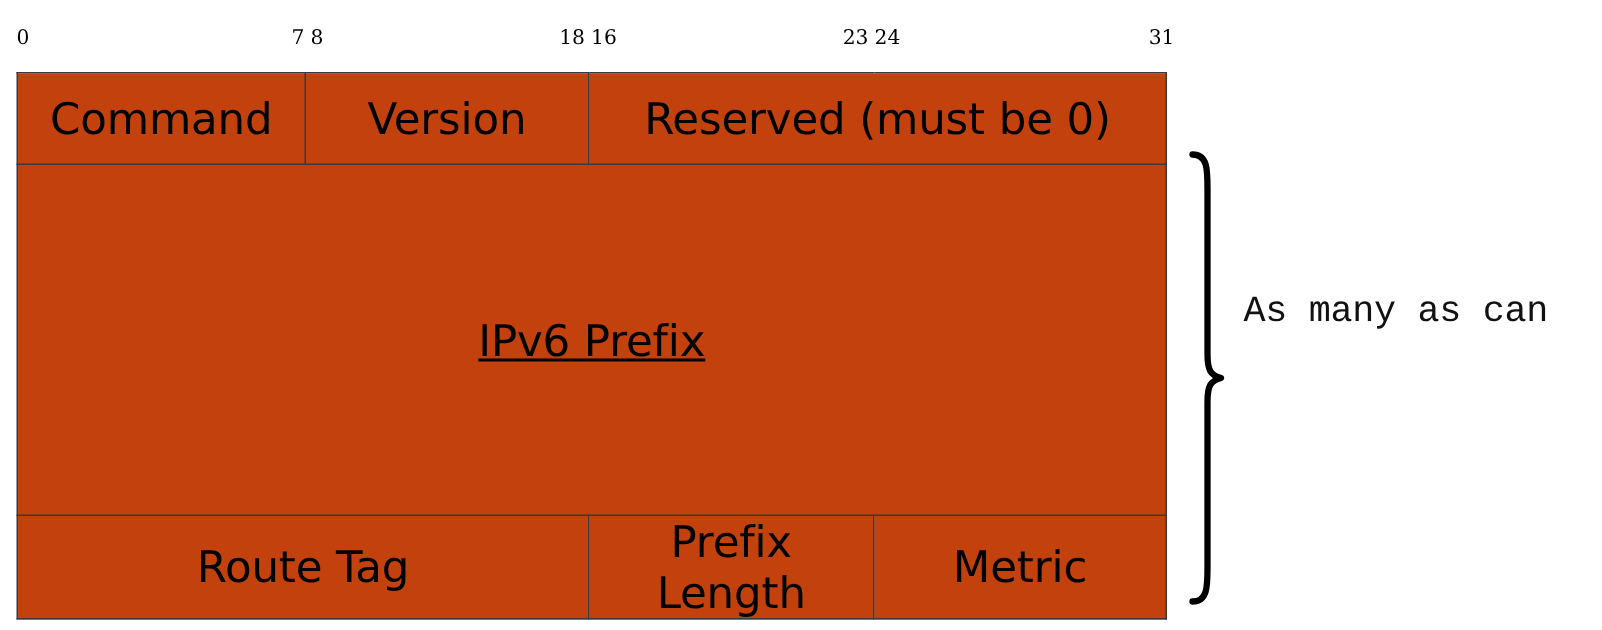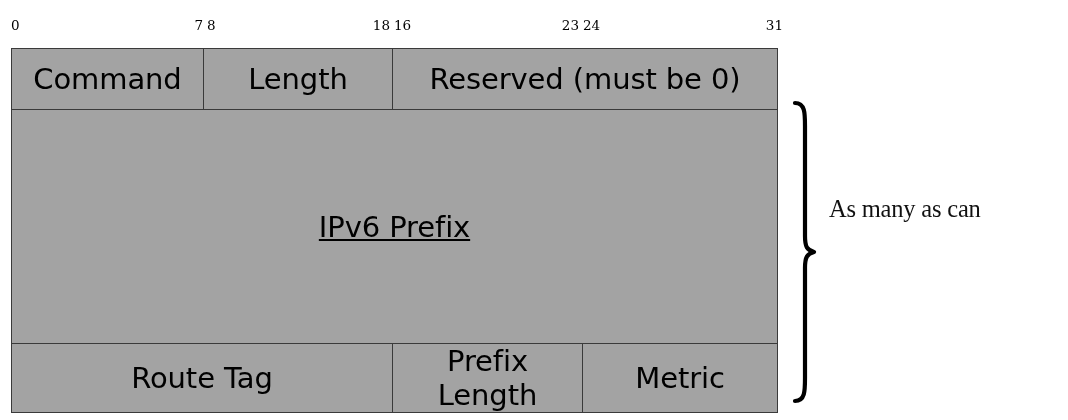--- a/index.html
+++ b/index.html
@@ -56,21 +56,21 @@
   }
   .packet-table td {
     border: 1.6px solid #3a3a3a;
     text-align: center;
     vertical-align: middle;
     font-family: "DejaVu Sans", sans-serif;
     font-size: 29px;
     font-weight: 400;
     color: #000000;
     padding: 0;
-    background: #a3a3a3;
+    background: #c2410c;
     letter-spacing: -0.1px;
   }
   .row-header td   { height: 60px; }
   .row-prefix  td  { height: 233px; text-decoration: underline; }
   .row-footer  td  { height: 56px; }
 
   
   .brace-wrap {
     position: absolute;
     left: 788px;
@@ -79,21 +79,21 @@
     height: 304px;
   }
   .brace-wrap svg { display: block; }
 
   
   .annotation {
     position: absolute;
     left: 829px;
     top: 192px;
     width: 230px;
-    font-family: Liberation Serif, serif;
+    font-family: Liberation Mono, monospace;
     font-size: 24.5px;
     line-height: 34px;
     color: #111111;
     letter-spacing: -0.2px;
   }
   .annotation-line { display: block; white-space: nowrap; }
 </style>
 </head>
 <body>
 
@@ -113,21 +113,21 @@
   <table class="packet-table">
     <colgroup>
       <col style="width:192px;">
       <col style="width:189px;">
       <col style="width:190px;">
       <col style="width:195px;">
     </colgroup>
     <tbody>
       <tr class="row-header">
         <td colspan="1">Command</td>
-        <td colspan="1">Length</td>
+        <td colspan="1">Version</td>
         <td colspan="2">Reserved (must be 0)</td>
       </tr>
       <tr class="row-prefix">
         <td colspan="4">IPv6 Prefix</td>
       </tr>
       <tr class="row-footer">
         <td colspan="2">Route Tag</td>
         <td colspan="1">Prefix Length</td>
         <td colspan="1">Metric</td>
       </tr>

